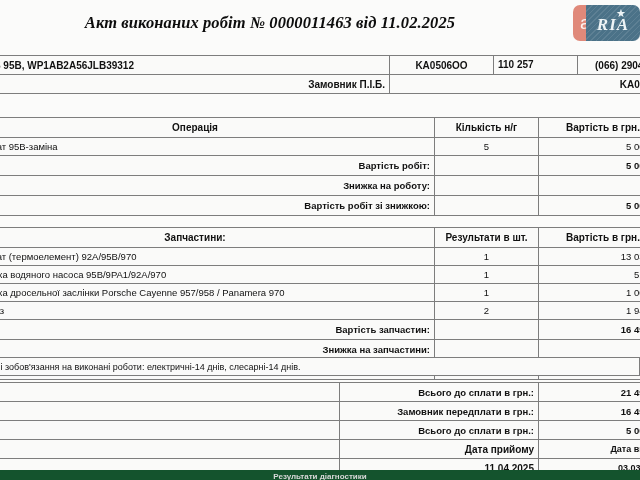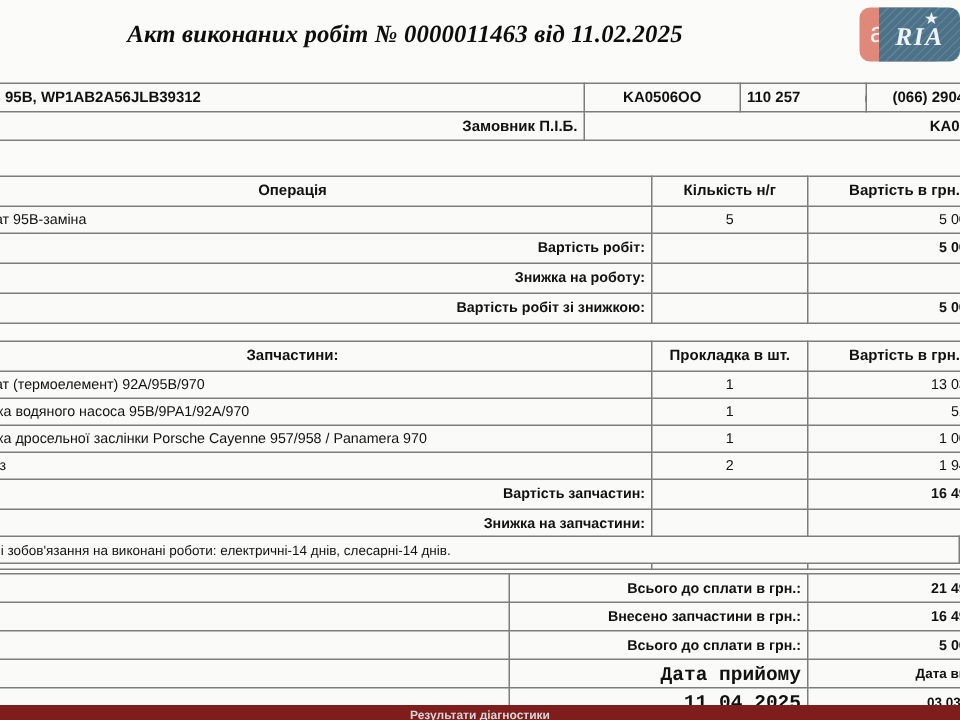--- a/index.html
+++ b/index.html
@@ -116,27 +116,27 @@
   
   #tbl-warranty{top:357px;}
   #tbl-warranty td{text-align:left;font-size:9px;}
   
   #tbl-totals{top:382px;}
   #tbl-totals td{height:18px;line-height:17px;margin-top:30px;}
   .t-gap{width:375px;}
   .t-lbl{width:190px;text-align:right;font-weight:bold;}
   .t-val{width:120px;text-align:right;font-weight:bold;}
   .d-gap{width:375px;}
-  .d-a{width:95px;text-align:right;font-weight:bold;font-size:13px;font-family:Liberation Mono, monospace;}
+  .d-a{width:95px;text-align:right;font-weight:bold;font-size:10px;}
   .d-b{width:120px;text-align:right;font-weight:bold;font-size:9px;}
 
   
   .footer{
     position:absolute;left:0;top:470px;width:640px;height:10px;
-    background:#7f1d1d;
+    background:#14532d;
     color:#d8d8d8;
     font-size:8px;font-weight:bold;
     text-align:center;
     line-height:13px;
     overflow:hidden;
     white-space:nowrap;
   }
 </style>
 </head>
 <body>
@@ -196,21 +196,21 @@
       <td class="c-qty"></td>
       <td class="c-sum b">5 000,00</td>
     </tr>
   </tbody>
     </table>
 
   <table class="tbl" id="tbl-parts">
     <tbody>
         <tr class="tall">
       <td class="c-desc hd">Запчастини:</td>
-      <td class="c-qty  hd">Прокладка в шт.</td>
+      <td class="c-qty  hd">Результати в шт.</td>
       <td class="c-sum  hd">Вартість в грн.</td>
     </tr>
     <tr>
       <td class="c-desc">Термостат (термоелемент) 92A/95B/970</td>
       <td class="c-qty">1</td>
       <td class="c-sum">13 034,00</td>
     </tr>
     <tr>
       <td class="c-desc">Прокладка водяного насоса 95B/9PA1/92A/970</td>
       <td class="c-qty">1</td>
@@ -254,21 +254,21 @@
 
   <table class="tbl" id="tbl-totals">
     <tbody>
         <tr>
       <td class="t-gap"></td>
       <td class="t-lbl">Всього до сплати в грн.:</td>
       <td class="t-val">21 498,00</td>
     </tr>
     <tr>
       <td class="t-gap"></td>
-      <td class="t-lbl">Внесено запчастини в грн.:</td>
+      <td class="t-lbl">Замовник передплати в грн.:</td>
       <td class="t-val">16 498,00</td>
     </tr>
     <tr>
       <td class="t-gap"></td>
       <td class="t-lbl">Всього до сплати в грн.:</td>
       <td class="t-val">5 000,00</td>
     </tr>
     <tr>
       <td class="d-gap"></td>
       <td class="d-a">Дата прийому</td>

